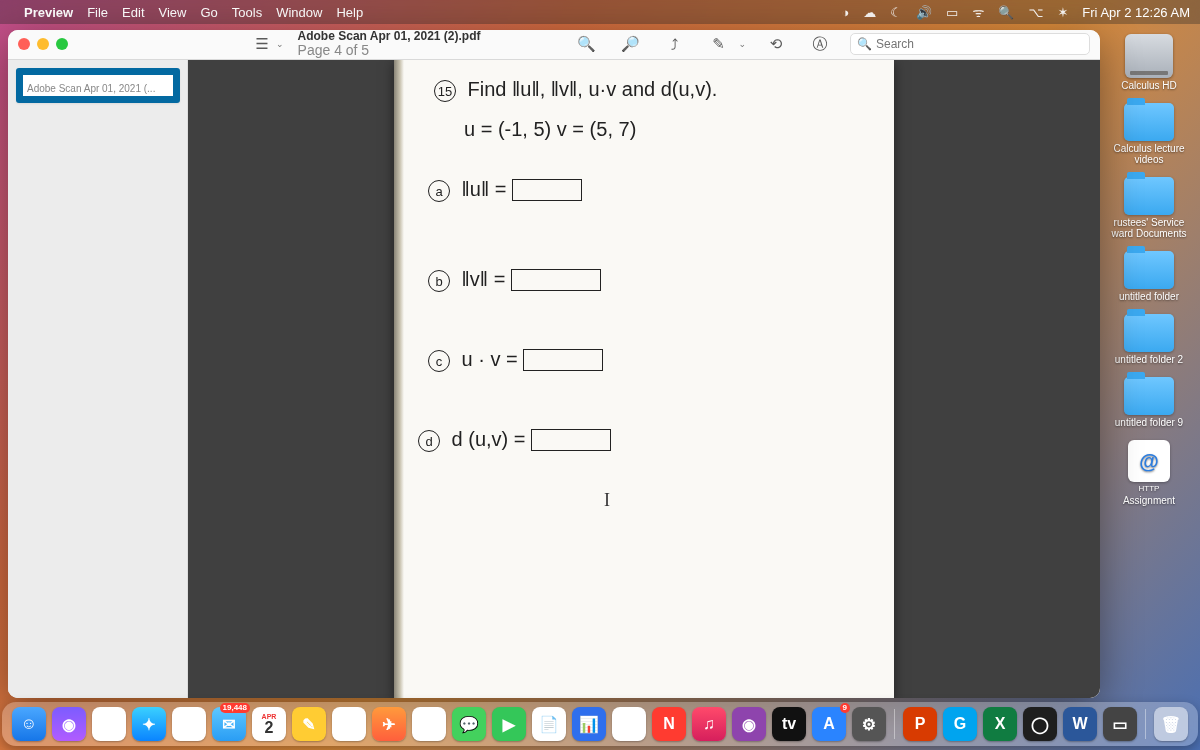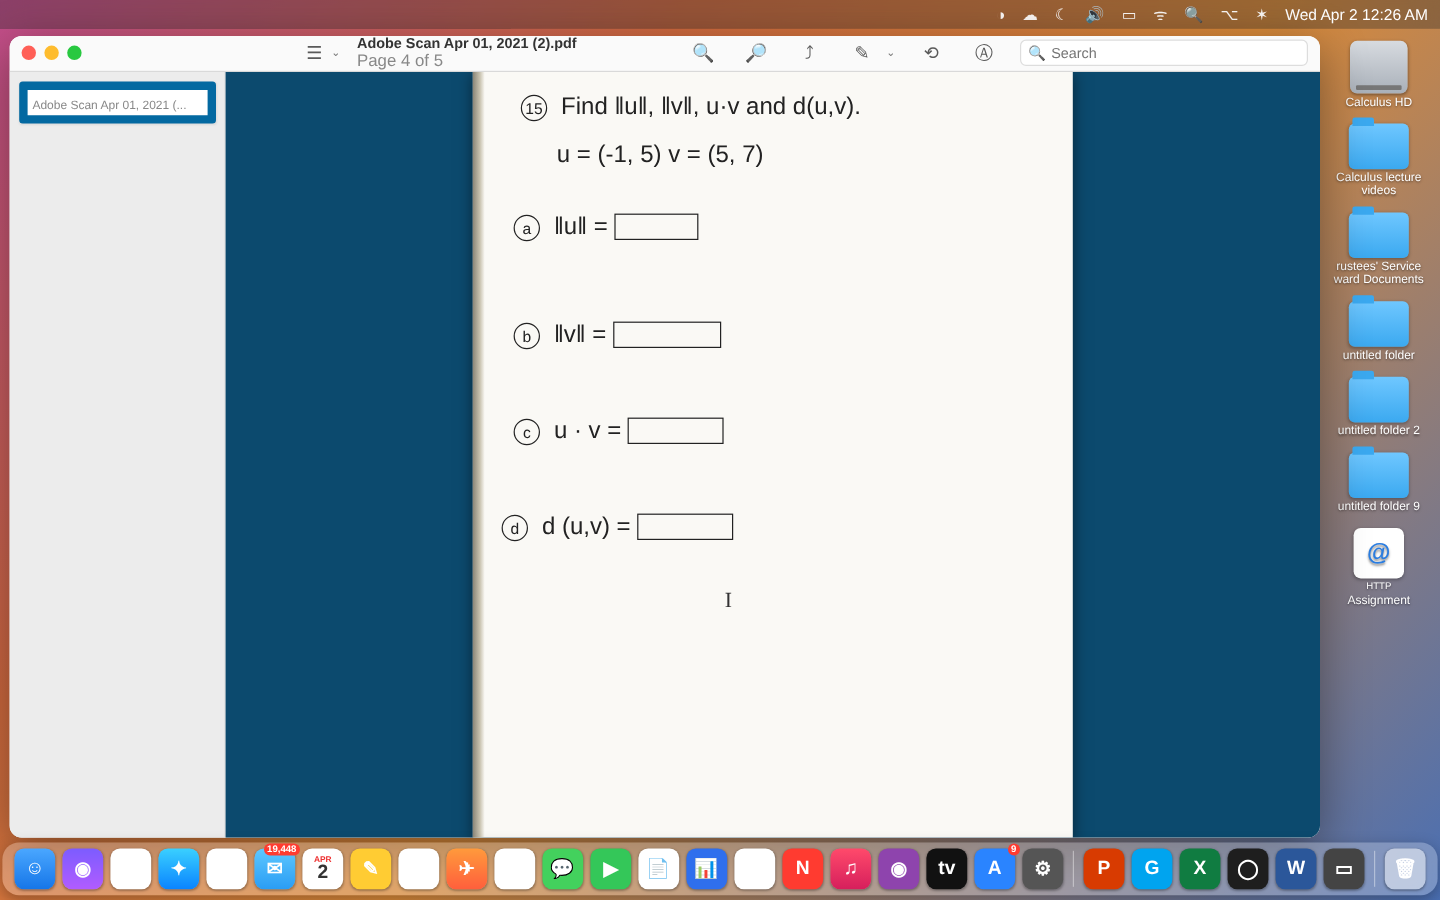--- a/index.html
+++ b/index.html
@@ -39,51 +39,62 @@
   .tb-group { display:flex; align-items:center; gap:16px; }
   .search-wrap { display:flex; align-items:center; border:1px solid #ddd; border-radius:5px; height:22px; padding:0 6px; width:240px; color:#999; background:#fff;}
   .search-wrap input { border:none; outline:none; font-size:12px; flex:1; background:transparent; color:#555;}
   .search-wrap .sicon { font-size:12px; margin-right:4px; }
   .chev { font-size:9px; color:#777; margin-left:-10px; }
 
   .content { flex:1; display:flex; background:#e9e9e9; }
   .sidebar { width:180px; background:#ececec; border-right:1px solid #ddd; padding:8px; }
   .thumb { width:164px; background:#fff; border:7px solid #0369a1; border-radius:3px; padding:4px 4px 2px; font-size:10px; color:#888; box-shadow:0 1px 2px rgba(0,0,0,.08);}
   .thumb .pg { width:100%; height:0; padding-bottom:3%; }
-  .canvas { flex:1; background:#0c4a6e; display:flex; justify-content:center; align-items:flex-start; overflow:hidden; }
+  .canvas { flex:1; background:#404040; display:flex; justify-content:center; align-items:flex-start; overflow:hidden; }
   .page { width:500px; height:640px; background:#faf9f5; margin-top:0; box-shadow:0 2px 12px rgba(0,0,0,.5); position:relative; font-family:"Comic Sans MS","Segoe Script",cursive; color:#222; }
   .page .edge { position:absolute; top:0; left:0; width:10px; height:100%; background:linear-gradient(90deg,#8a8577,#c9c3b0 60%,transparent);} 
   .hw { position:absolute; font-size:20px; }
   .circ { display:inline-flex; width:22px; height:22px; border:1.5px solid #222; border-radius:50%; align-items:center; justify-content:center; font-size:13px; margin-right:6px; }
   .blank { display:inline-block; border:1.5px solid #222; height:22px; vertical-align:middle; }
   .cursor { position:absolute; font-family:serif; font-size:18px; color:#333; }
 
   
   .dock { position:absolute; left:50%; transform:translateX(-50%); bottom:4px; height:44px; padding:4px 10px; background:rgba(255,255,255,.25); border-radius:14px; display:flex; align-items:center; gap:6px; backdrop-filter:blur(8px); box-shadow:0 4px 12px rgba(0,0,0,.3);}
   .dock .app { width:34px; height:34px; border-radius:8px; display:flex; align-items:center; justify-content:center; font-size:16px; color:#fff; font-weight:700; box-shadow:0 1px 2px rgba(0,0,0,.3); position:relative;}
   .dock .sep { width:1px; height:30px; background:rgba(255,255,255,.4); margin:0 2px;}
   .dock .badge { position:absolute; top:-4px; right:-4px; background:#ff3b30; color:#fff; font-size:8px; padding:1px 3px; border-radius:7px; line-height:1; }
   .dock .cal { background:#fff; color:#e33; flex-direction:column; font-size:8px; }
   .dock .cal .m{color:#e33;font-size:7px;line-height:1;} .dock .cal .d{color:#333;font-size:16px;font-weight:600;line-height:1;}
 </style>
 </head>
 <body>
 
 <div class="menubar">
+  <div class="left">
+    <span class="apple"></span>
+    <span class="app">Preview</span>
+    <span>File</span>
+    <span>Edit</span>
+    <span>View</span>
+    <span>Go</span>
+    <span>Tools</span>
+    <span>Window</span>
+    <span>Help</span>
+  </div>
   <div class="right">
     <span class="ico">◑</span>
     <span class="ico">☁</span>
     <span class="ico">☾</span>
     <span class="ico">🔊</span>
     <span class="ico">▭</span>
     <span class="ico">ᯤ</span>
     <span class="ico">🔍</span>
     <span class="ico">⌥</span>
     <span class="ico">✶</span>
-    <span class="clock">Wed Apr 2  12:26 AM</span>
+    <span class="clock">Fri Apr 2  12:26 AM</span>
   </div>
 </div>
 
 <div class="desktop-icons">
   <div class="d-icon">
     <div class="hd"></div>
     <div class="label">Calculus HD</div>
   </div>
   <div class="d-icon">
     <div class="folder"></div>

